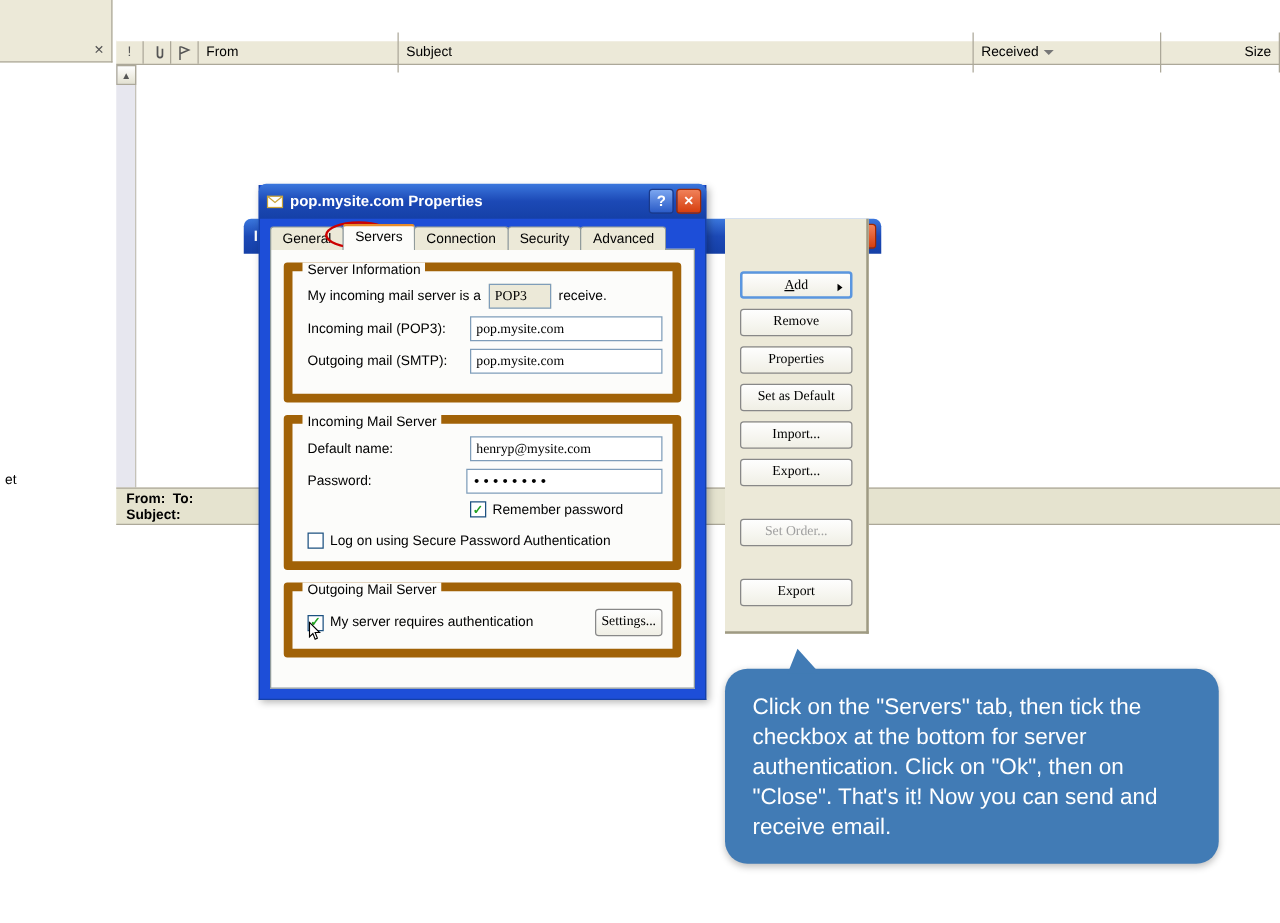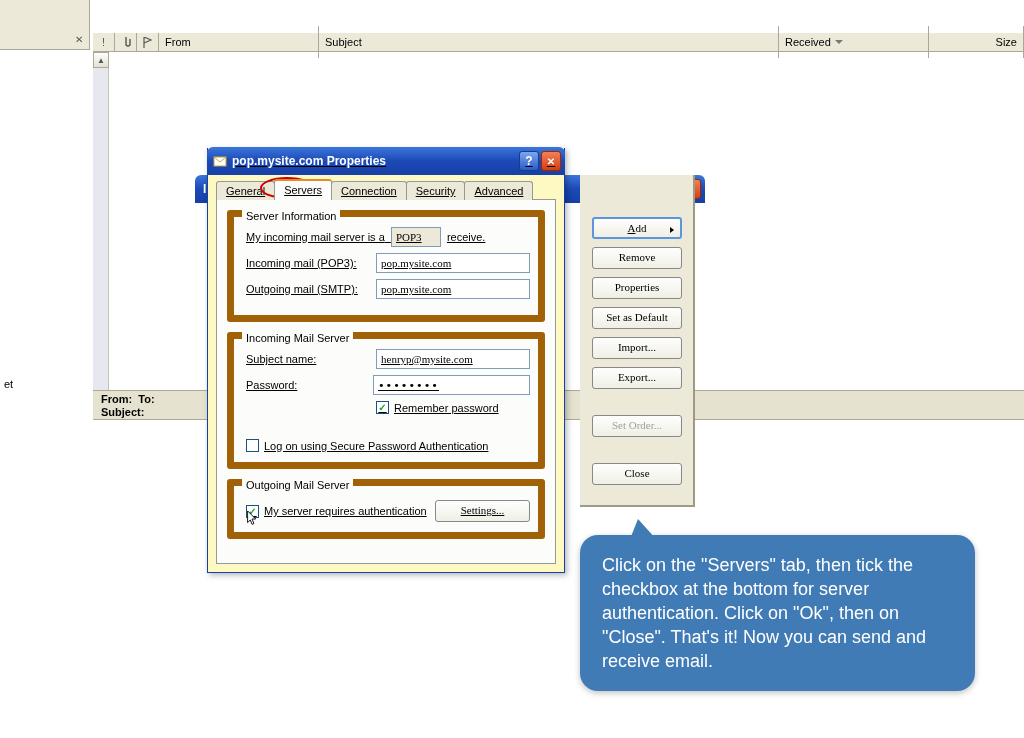--- a/index.html
+++ b/index.html
@@ -141,25 +141,24 @@
 }
 .win-btn.disabled { color: #a0a0a0; }
 .btn-add .u { text-decoration: underline; }
 .btn-gap { height: 18px; }
 
 
 .dialog {
   position: absolute;
   left: 207px; top: 148px;
   width: 358px;
-  background: #fef9c3;
+  background: #1d4ed8;
   border: 1px solid #1540a7;
   border-top: none;
   box-shadow: 2px 2px 6px rgba(0,0,0,0.3);
-  text-decoration: underline;
 }
 .dialog-titlebar {
   height: 28px;
   background: linear-gradient(#3b77dd, #1c49b6 50%, #1540a7);
   border-radius: 6px 6px 0 0;
   margin: -1px -1px 0 -1px;
   display: flex; align-items: center; justify-content: space-between;
   padding: 0 4px 0 6px;
 }
 .dialog-titlebar .title-text {
@@ -357,21 +356,21 @@
   <div style="height:34px"></div>
   <div class="win-btn default menu btn-add"><span class="u">A</span><span>dd</span></div>
   <div class="win-btn">Remove</div>
   <div class="win-btn">Properties</div>
   <div class="win-btn">Set as Default</div>
   <div class="win-btn">Import...</div>
   <div class="win-btn">Export...</div>
   <div class="btn-gap"></div>
   <div class="win-btn disabled">Set Order...</div>
   <div class="btn-gap"></div>
-  <div class="win-btn">Close</div>
+  <div class="win-btn">Export</div>
 </div>
 
 <div class="dialog">
   <div class="dialog-titlebar">
     <span class="title-text">
       <span class="title-icon">
         <svg width="14" height="14" viewBox="0 0 14 14">
             <rect x="1" y="3" width="12" height="9" fill="#fff" stroke="#caa43a"></rect>
             <path d="M1 3 L7 8 L13 3" stroke="#caa43a" fill="none"></path>
           </svg>
@@ -408,44 +407,44 @@
       </div>
       <div class="form-row">
         <span class="form-label">Outgoing mail (SMTP):</span>
         <input class="text-input" value="pop.mysite.com" style="">
       </div>
     </div>
 
     <div class="groupbox">
       <span class="groupbox-title">Incoming Mail Server</span>
       <div class="form-row">
-        <span class="form-label">Subject name:</span>
+        <span class="form-label">Default name:</span>
         <input class="text-input" value="henryp@mysite.com" style="">
       </div>
       <div class="form-row">
         <span class="form-label">Password:</span>
         <input class="text-input dots" type="text" value="••••••••" style="">
       </div>
       <div class="check-row">
         <span class="checkbox">✓</span>
         <span>Remember password</span>
       </div>
-      <div class="check-row noindent" style="margin-top:25px;">
+      <div class="check-row noindent" style="margin-top:12px;">
         <span class="checkbox"></span>
         <span>Log on using Secure Password Authentication</span>
       </div>
     </div>
 
     <div class="groupbox">
       <span class="groupbox-title">Outgoing Mail Server</span>
       <div class="outgoing-row">
         <span class="checkbox">✓</span>
         <span>My server requires authentication</span>
         <span class="settings-btn-space"></span>
-        <div class="win-btn" style="width:95px;margin:0;">Settings...</div>
+        <div class="win-btn" style="width:54px;margin:0;">Settings...</div>
         <svg class="cursor-arrow" viewBox="0 0 14 20">
           <path d="M1 1 L1 14 L4 11 L6 16 L8 15 L6 10 L10 10 Z" fill="#fff" stroke="#000" stroke-width="1"></path>
         </svg>
       </div>
     </div>
 
   </div>
 
 </div>
 

